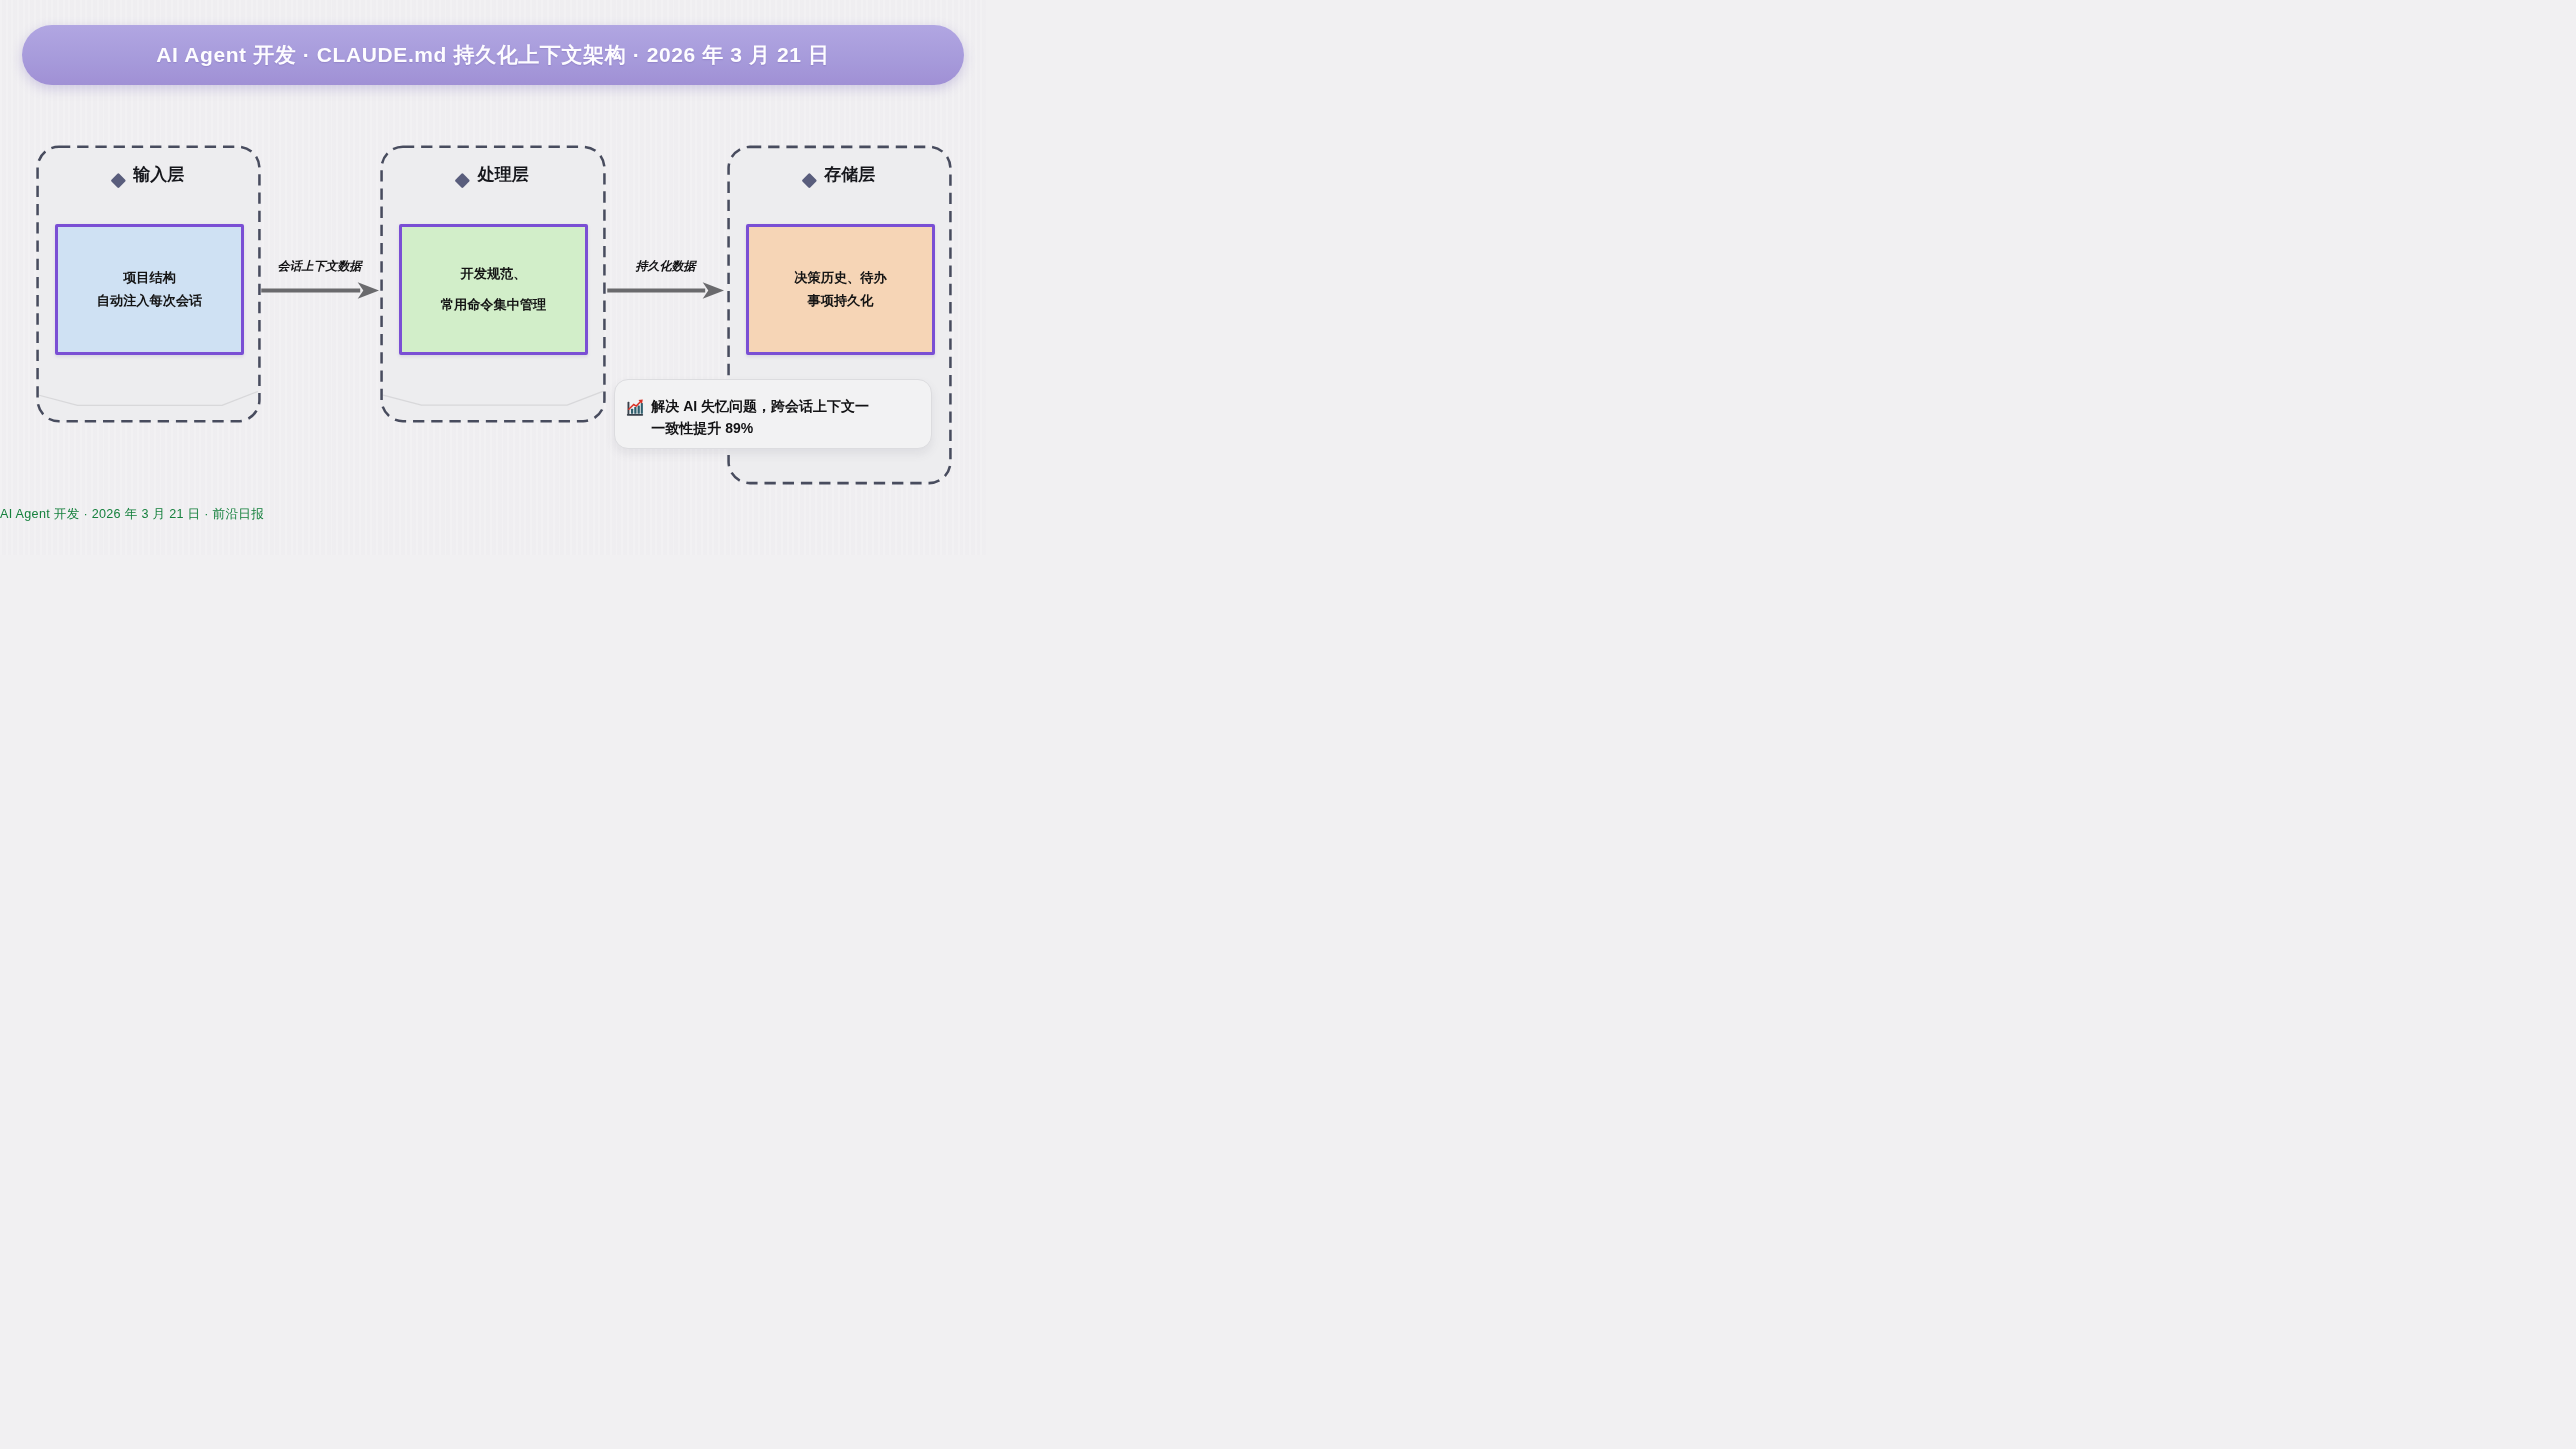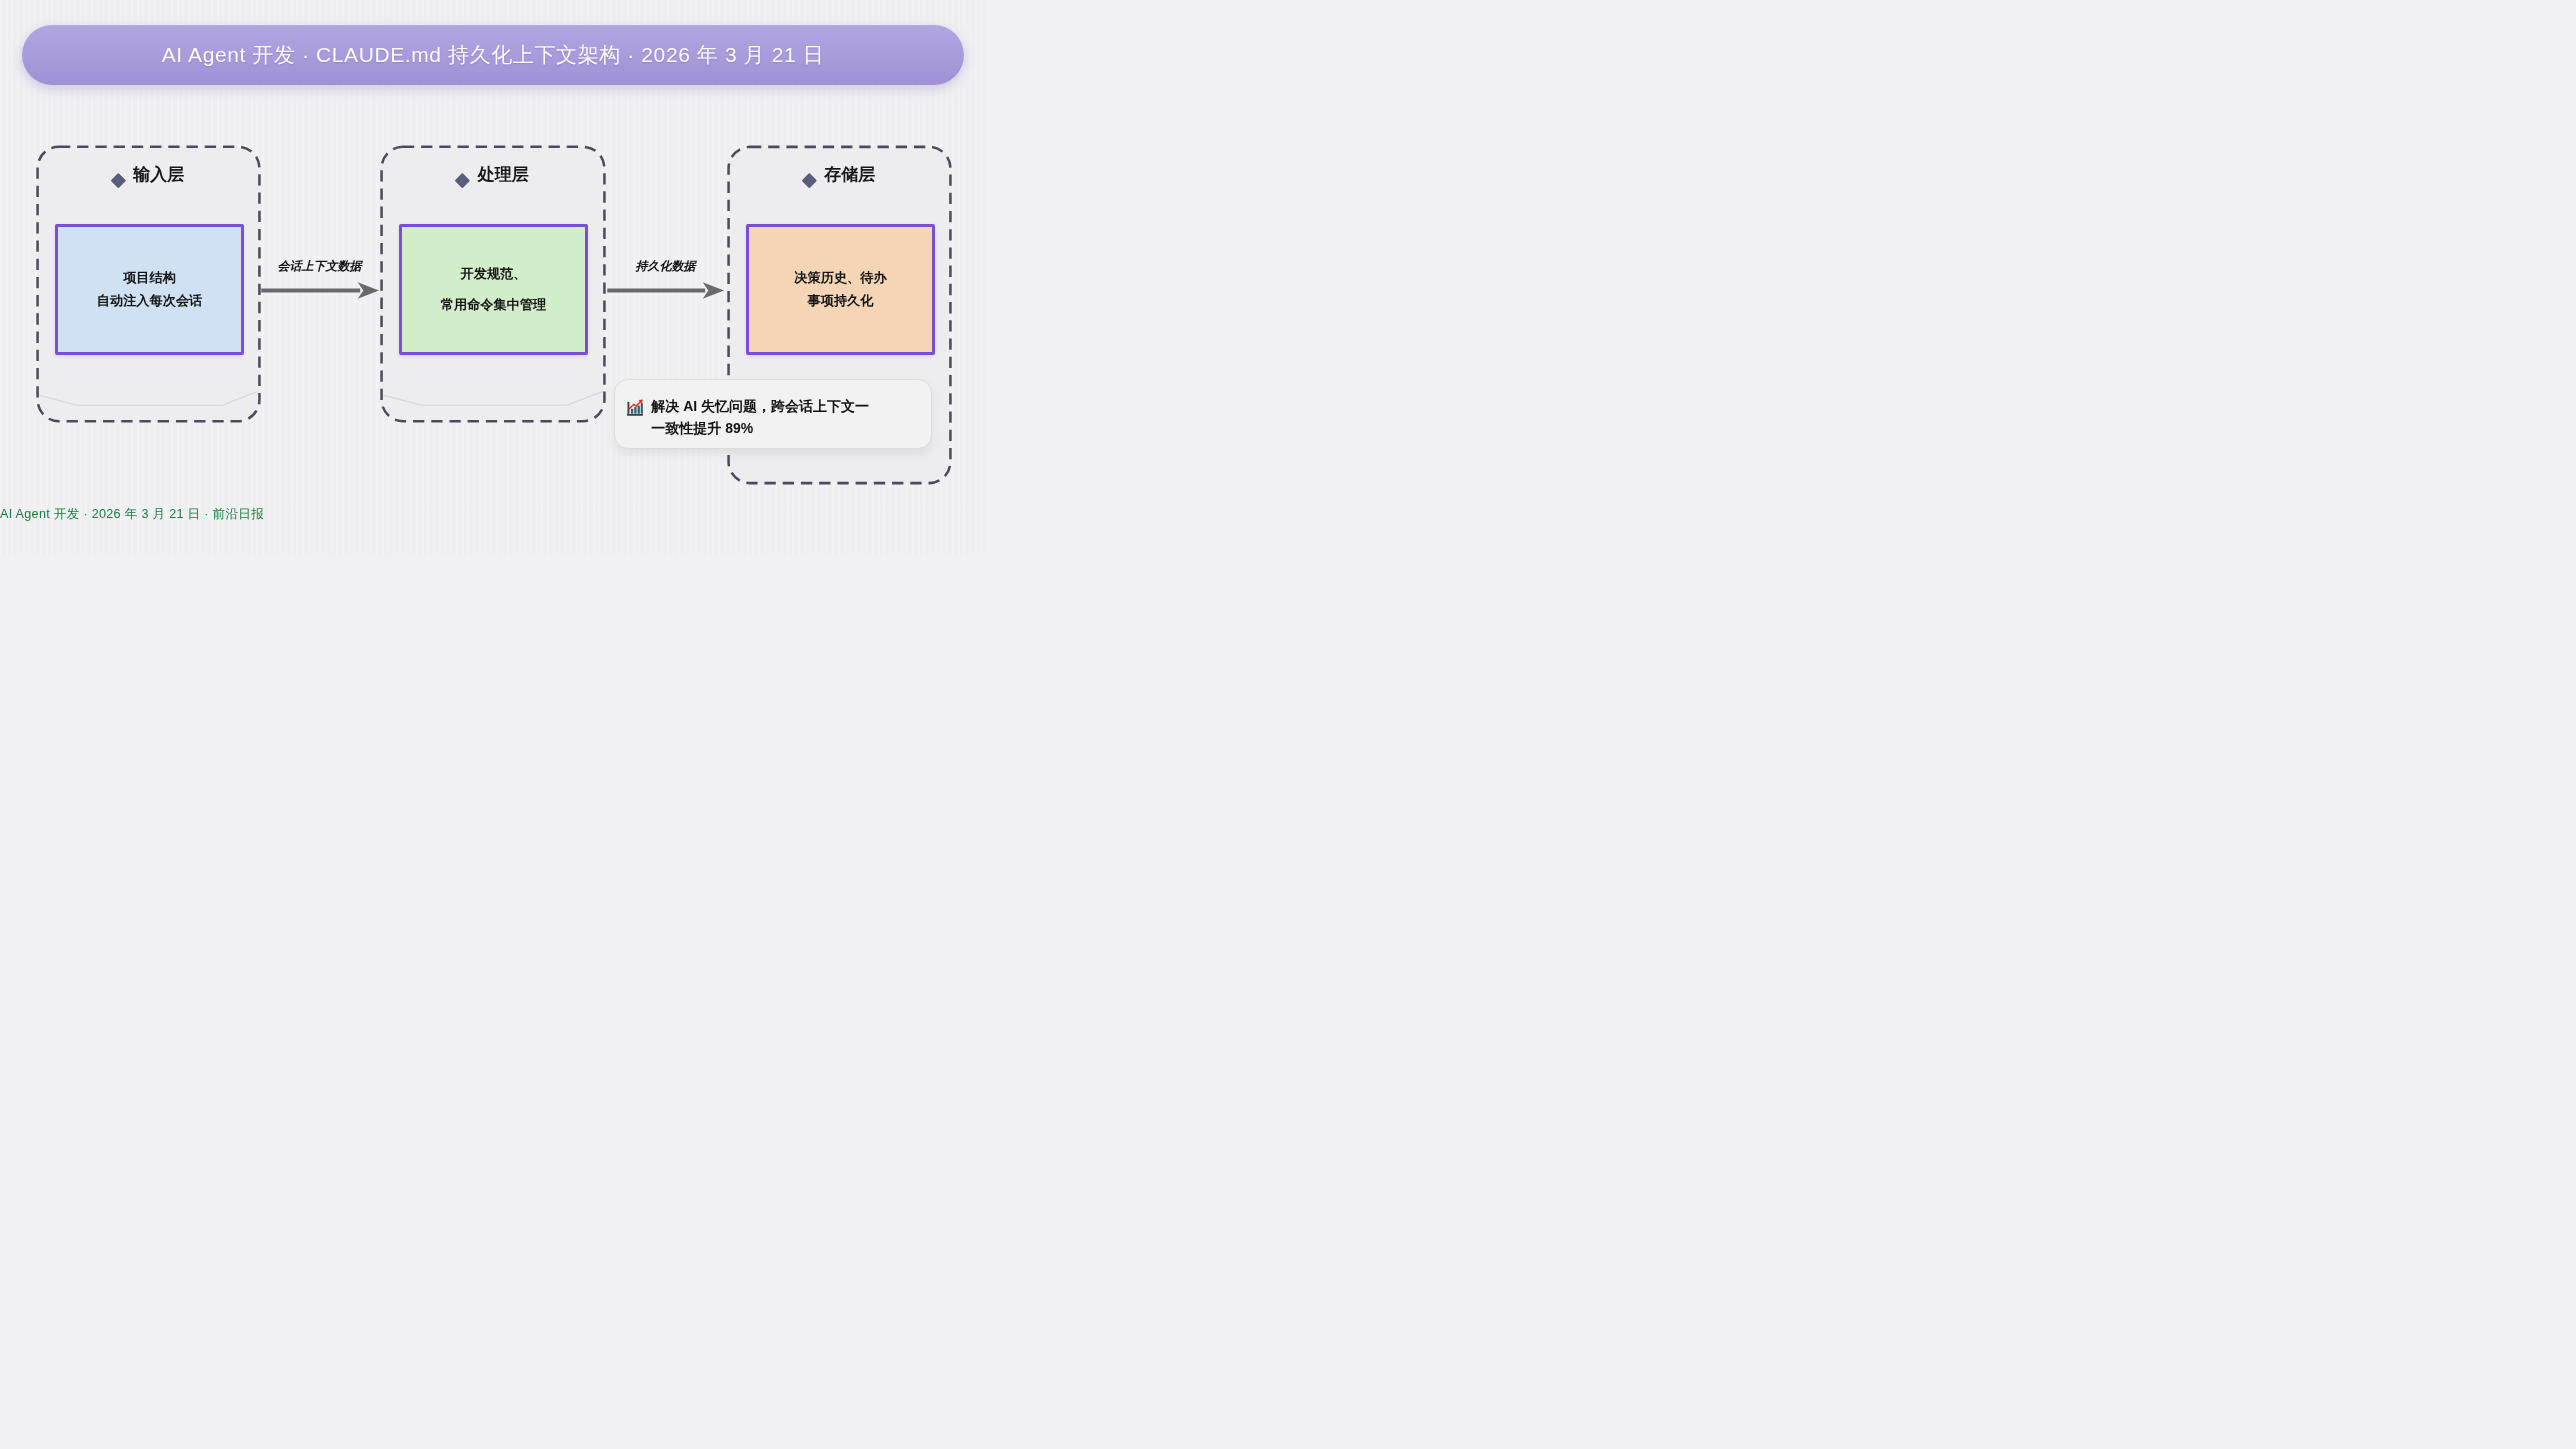--- a/index.html
+++ b/index.html
@@ -16,21 +16,21 @@
   }
   
   .banner{
     position:absolute;left:22px;top:25px;width:942px;height:60px;
     border-radius:30px;
     background:linear-gradient(180deg,#b1a6e2 0%,#a79bdb 55%,#a090d5 100%);
     box-shadow:0 3.8px 11.3px rgba(125,108,190,.30);
     display:flex;align-items:center;justify-content:center;
   }
   .banner-title{
-    color:#fdfcff;font-size:21px;font-weight:400;letter-spacing:0.6px;
+    color:#fdfcff;font-size:21px;font-weight:700;letter-spacing:0.6px;
     text-shadow:0 0.6px 1.3px rgba(90,70,150,.25);white-space:nowrap;
   }
   
   .layer{position:absolute;top:145px;}
   .layer-c1{left:36px;width:225px;height:278px;}
   .layer-c2{left:380px;width:226px;height:278px;}
   .layer-c3{left:727px;width:225px;height:340px;}
   .layer svg.frame{position:absolute;inset:0;}
   .layer-title{
     position:absolute;top:17.6px;left:0;width:100%;

